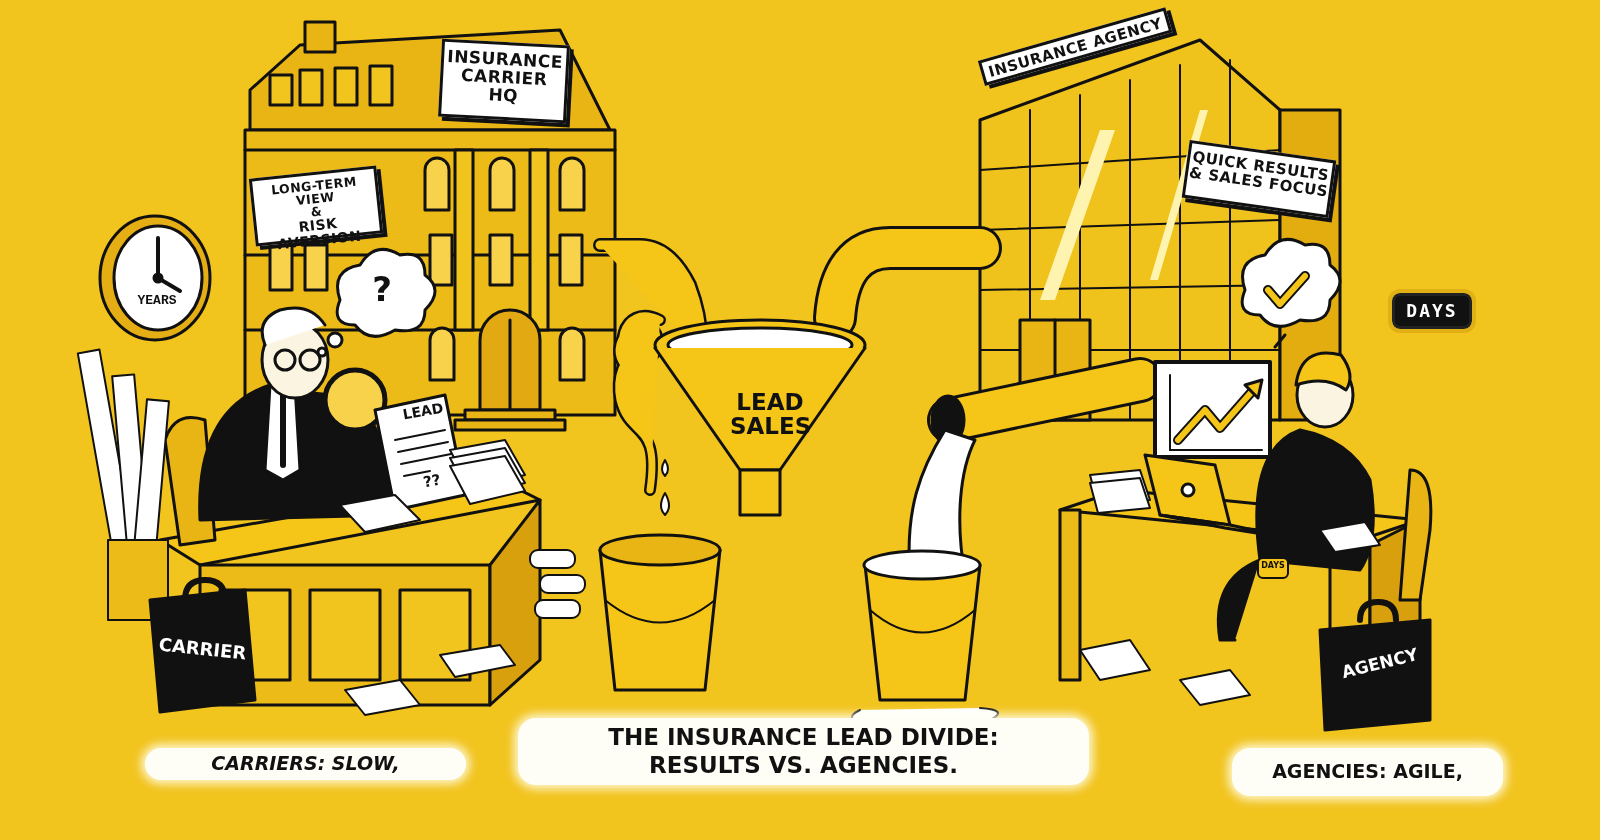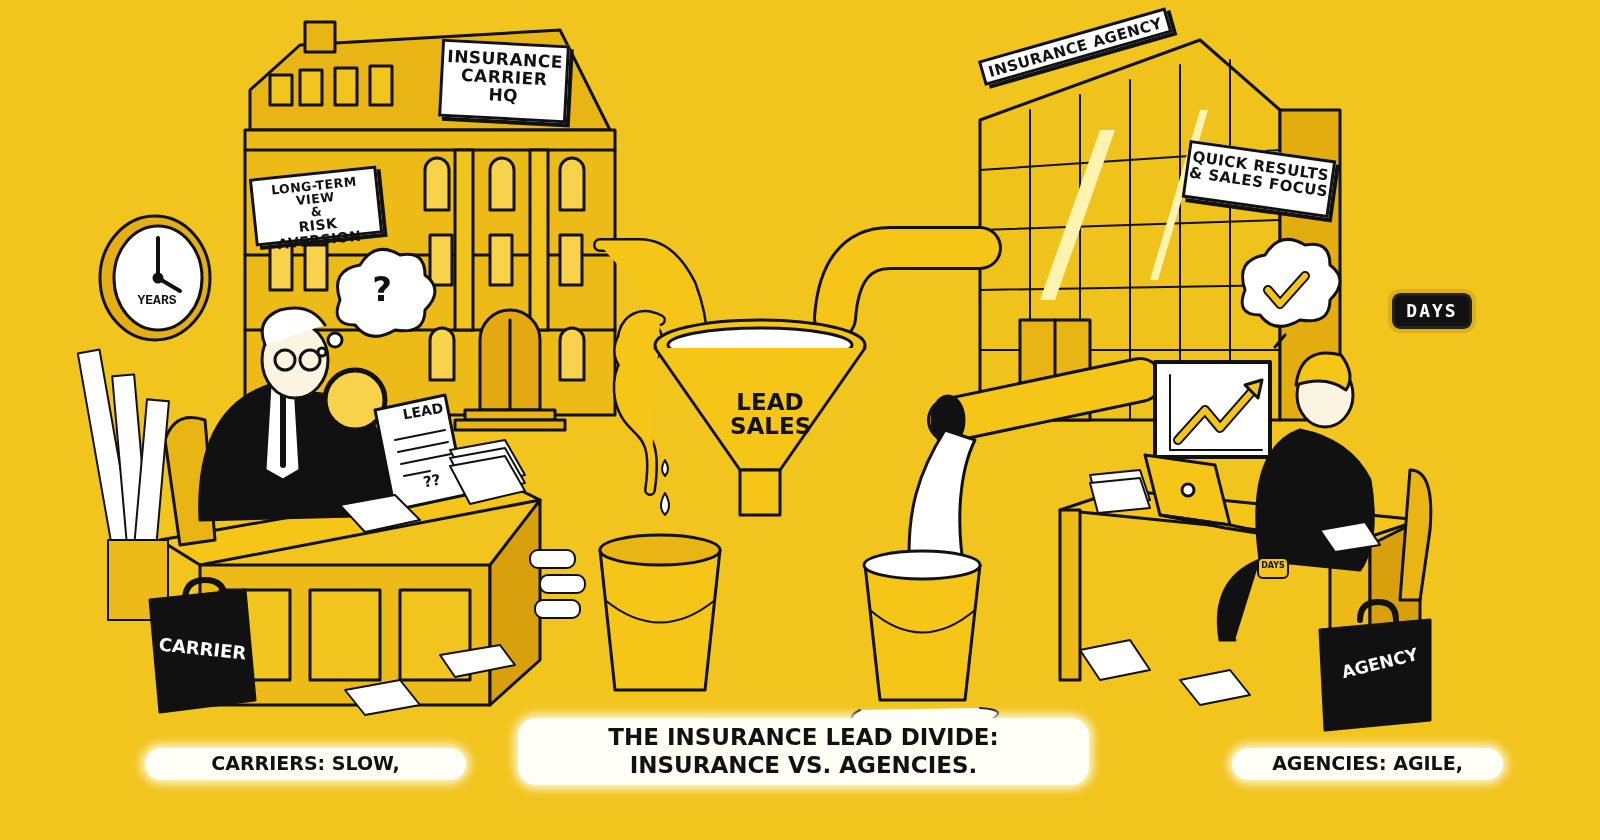--- a/index.html
+++ b/index.html
@@ -271,44 +271,44 @@
 
   <div class="label" style="left:125px;top:294px;width:64px;font-size:13px;font-family:Liberation Mono, monospace;">YEARS</div>
 
   <div class="label" style="left:362px;top:272px;width:40px;font-size:34px;">?</div>
 
   <div class="label" style="left:398px;top:404px;width:50px;font-size:14px;transform:rotate(-10deg);">LEAD</div>
   <div class="label" style="left:415px;top:474px;width:34px;font-size:15px;transform:rotate(-10deg);">??</div>
 
   <div class="label white" style="left:150px;top:640px;width:105px;font-size:18px;transform:rotate(6deg);">CARRIER</div>
 
-  <div class="caption" style="left:145px;top:748px;width:305px;padding:4px 8px;font-size:19px;">
+  <div class="caption" style="left:145px;top:748px;width:305px;padding:4px 8px;font-size:19px;font-style:italic;">
     <div>CARRIERS: SLOW,</div>
   </div>
 
   <div class="label" style="left:730px;top:390px;width:80px;font-size:23px;">
     <div>LEAD</div>
     <div>SALES</div>
   </div>
 
   <div class="caption" style="left:518px;top:718px;width:555px;padding:6px 8px;font-size:23px;line-height:1.2;">
     <div>THE INSURANCE LEAD DIVIDE:</div>
-    <div>INSURANCE VS. AGENCIES.</div>
+    <div>RESULTS VS. AGENCIES.</div>
   </div>
 
   <div class="sign" style="left:985px;top:60px;width:195px;height:26px;transform:rotate(-16deg);transform-origin:left bottom;font-size:15px;padding-top:4px;box-sizing:border-box;">INSURANCE AGENCY</div>
 
   <div class="sign" style="left:1185px;top:150px;width:148px;height:58px;transform:rotate(8deg);font-size:15px;padding-top:6px;box-sizing:border-box;">
     <div>QUICK RESULTS</div>
     <div>&amp; SALES FOCUS</div>
   </div>
 
   <div class="digital" style="left:1392px;top:293px;width:74px;height:30px;line-height:30px;font-size:18px;">DAYS</div>
 
   <div class="label" style="left:1258px;top:562px;width:30px;font-size:8px;">DAYS</div>
 
   <div class="label white" style="left:1330px;top:655px;width:100px;font-size:17px;transform:rotate(-14deg);">AGENCY</div>
 
-  <div class="caption" style="left:1232px;top:748px;width:255px;padding:4px 8px;font-size:19px;">
+  <div class="caption" style="left:1232px;top:748px;width:255px;padding:12px 8px;font-size:19px;">
     <div>AGENCIES: AGILE,</div>
   </div>
 
 </div>
 
 </body></html>

